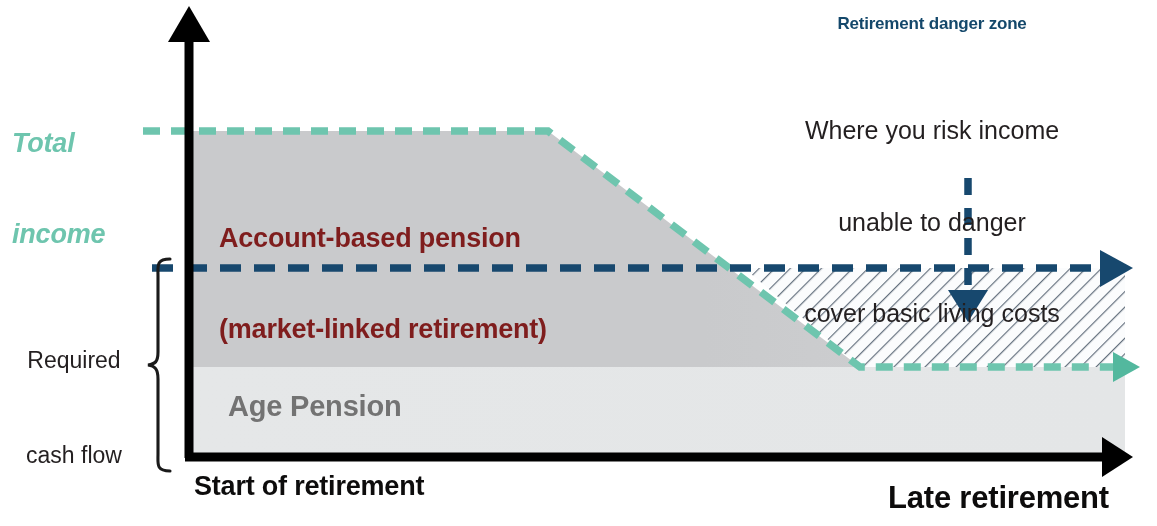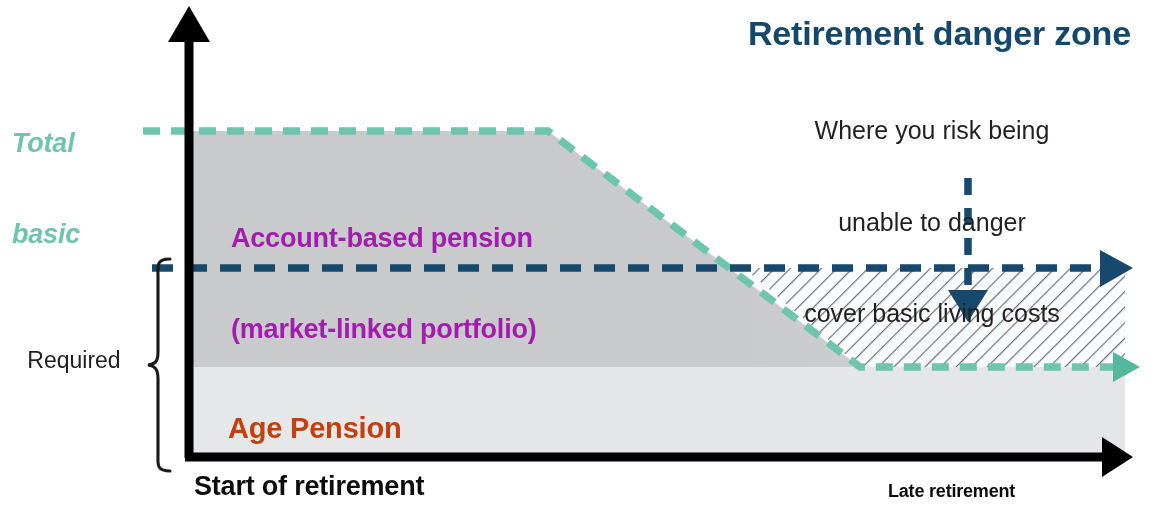--- a/index.html
+++ b/index.html
@@ -40,31 +40,30 @@
     font-size: 27px;
     font-style: italic;
     font-weight: bold;
     text-align: left;
     letter-spacing: -0.2px;
   }
   
   .abp-label {
     left: 219px;
     top: 163px;
-    color: #a21caf;
+    color: #7f1d1d;
     font-size: 27px;
     font-weight: bold;
     letter-spacing: -0.2px;
-    margin-left: 12px;
   }
   
   .agepension-label {
     left: 228px;
-    top: 412px;
-    color: #c2410c;
+    top: 390px;
+    color: #737373;
     font-size: 29px;
     font-weight: bold;
     letter-spacing: -0.2px;
   }
   
   .required-label {
     left: 2px;
     top: 282px;
     width: 144px;
     color: #231f20;
@@ -72,21 +71,21 @@
     font-weight: normal;
     text-align: center;
     line-height: 1.37;
   }
   
   .danger-title {
     left: 748px;
     top: 14px;
     width: 368px;
     color: #14486b;
-    font-size: 34px;
+    font-size: 17px;
     font-weight: bold;
     text-align: center;
     letter-spacing: -0.2px;
   }
   .danger-body {
     left: 748px;
     top: 54px;
     width: 368px;
     color: #231f20;
     font-size: 25px;
@@ -100,21 +99,21 @@
     top: 471px;
     color: #0d0c0c;
     font-size: 27px;
     font-weight: bold;
     letter-spacing: -0.2px;
   }
   .axis-late {
     left: 888px;
     top: 481px;
     color: #0d0c0c;
-    font-size: 18px;
+    font-size: 31px;
     font-weight: bold;
     letter-spacing: -0.2px;
   }
 </style>
 </head>
 <body>
 
 <div id="stage">
 
   <svg class="figure" viewBox="0 0 1157 526">
@@ -179,41 +178,42 @@
                L 158,352
                C 158,362 155,364 148,365
                C 155,366 158,369 158,379
                L 158,454
                C 158,464 156,471 170,471" fill="none" stroke="#1a1a1a" stroke-width="3.1" stroke-linecap="round"></path>
     </g>
   </svg>
 
   <div class="lbl total-income">
     <div>Total</div>
-    <div>basic</div>
+    <div>income</div>
   </div>
 
   <div class="lbl abp-label">
     <div>Account-based pension</div>
-    <div>(market-linked portfolio)</div>
+    <div>(market-linked retirement)</div>
   </div>
 
   <div class="lbl agepension-label">Age Pension</div>
 
   <div class="lbl required-label">
     <div>Required</div>
+    <div>cash flow</div>
     
     
     
   </div>
 
   <div class="lbl danger-title">Retirement danger zone</div>
 
   <div class="lbl danger-body">
-    <div>Where you risk being</div>
+    <div>Where you risk income</div>
     <div>unable to danger</div>
     <div>cover basic living costs</div>
   </div>
 
   <div class="lbl axis-start">Start of retirement</div>
   <div class="lbl axis-late">Late retirement</div>
 
 </div>
 
 </body></html>

